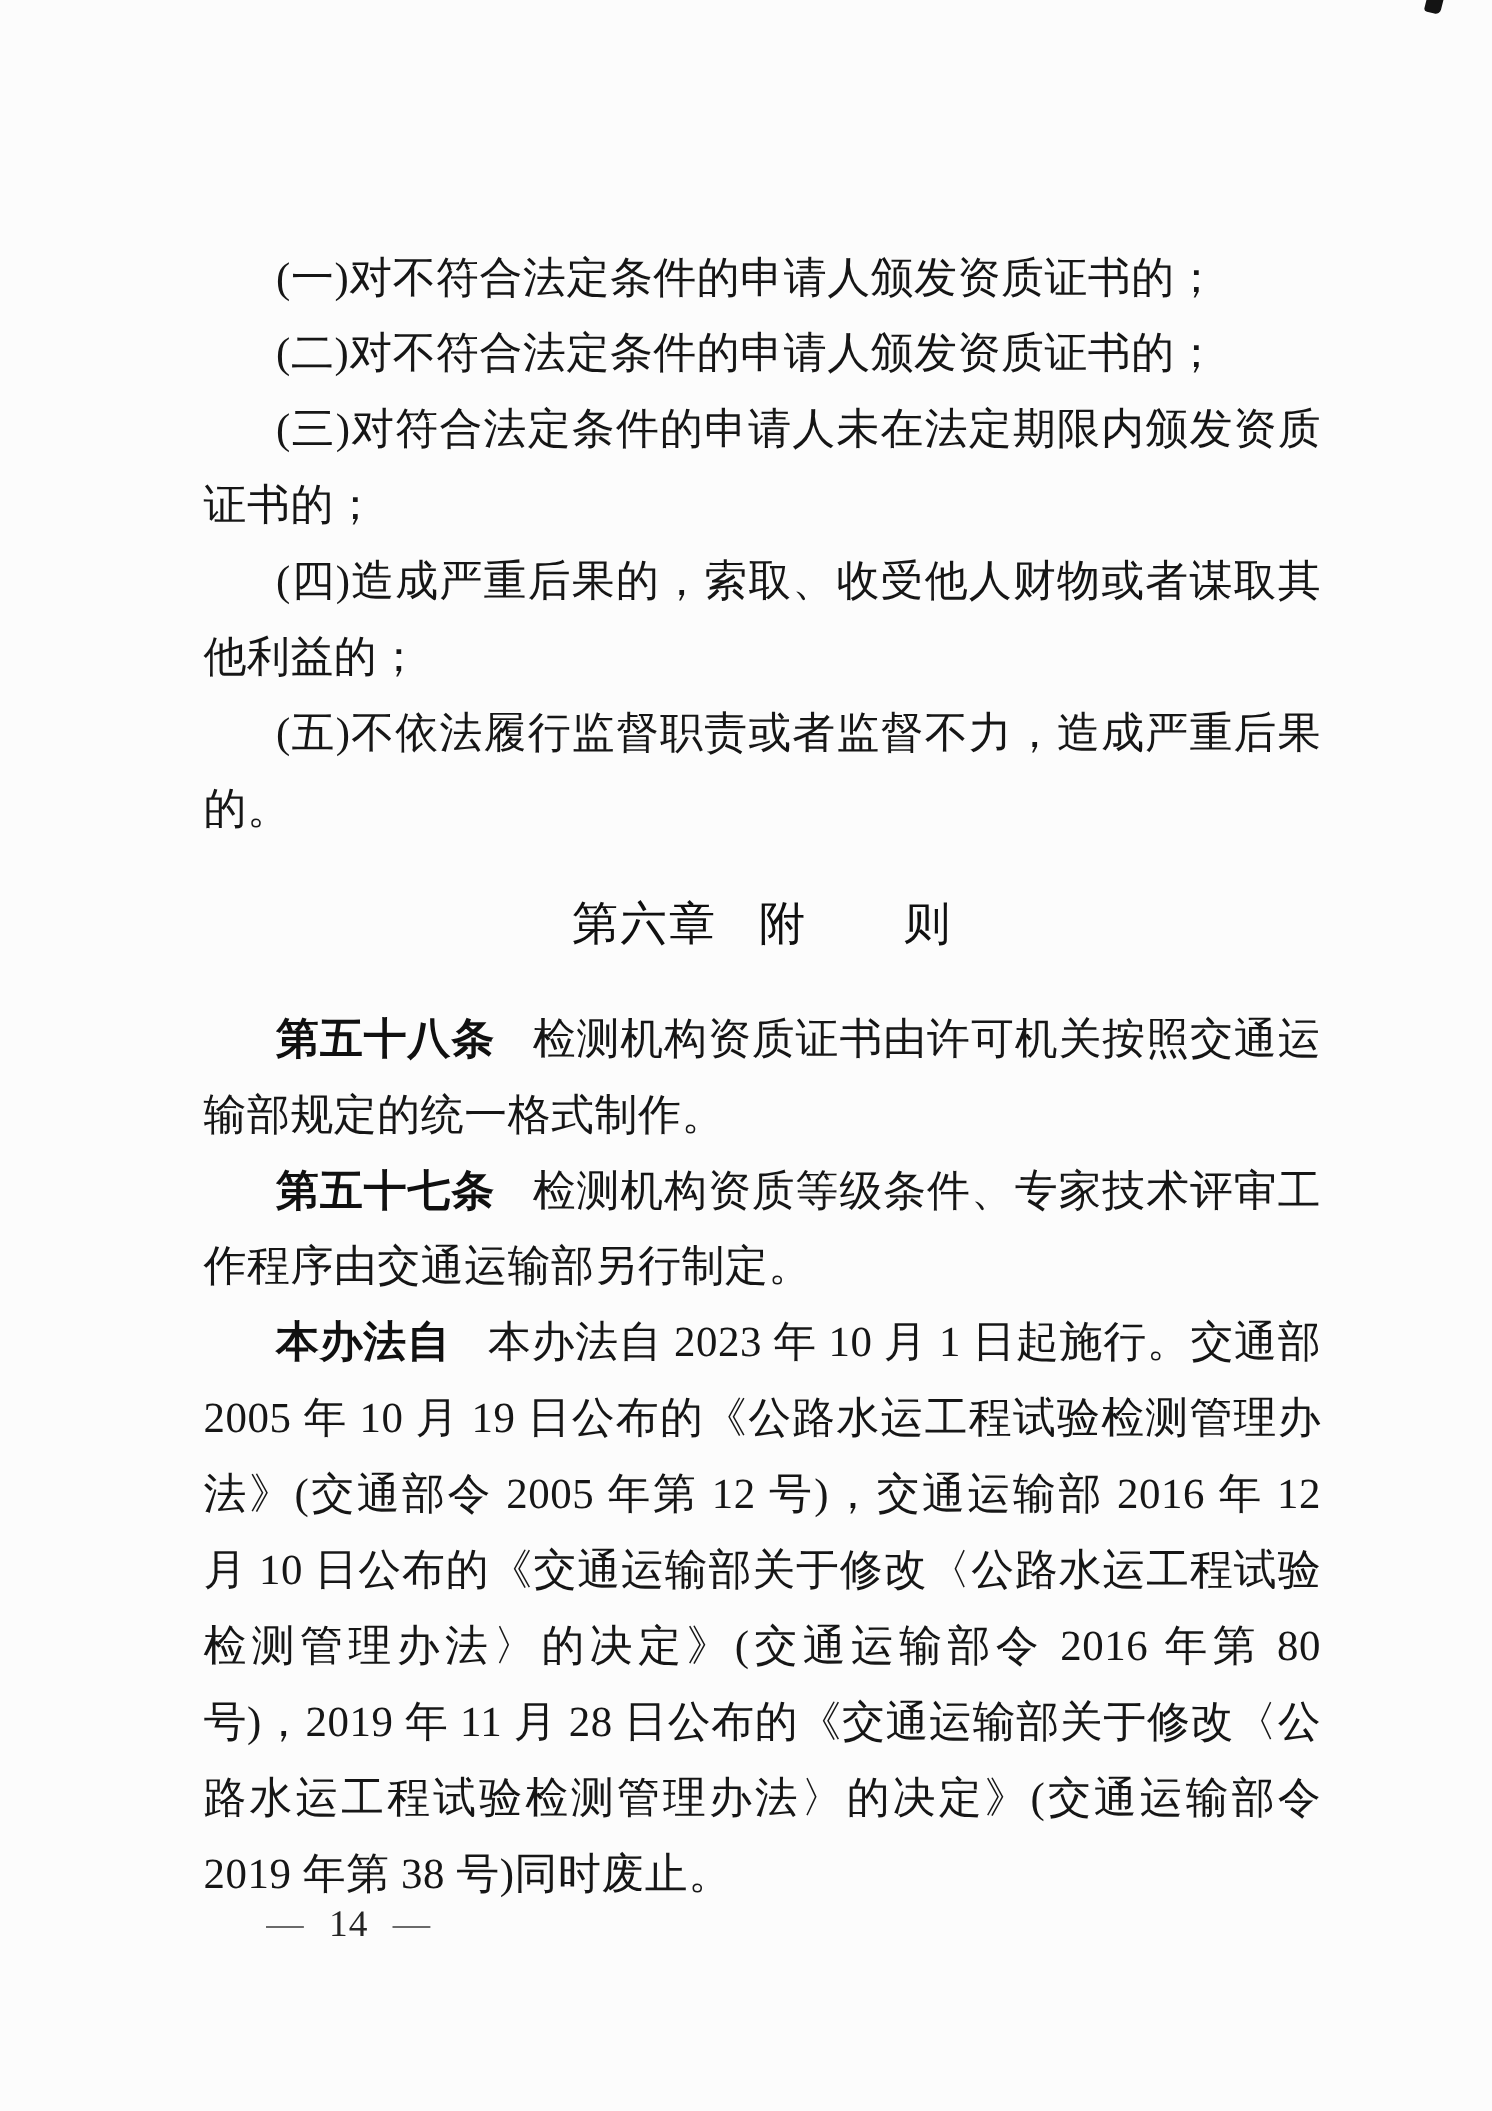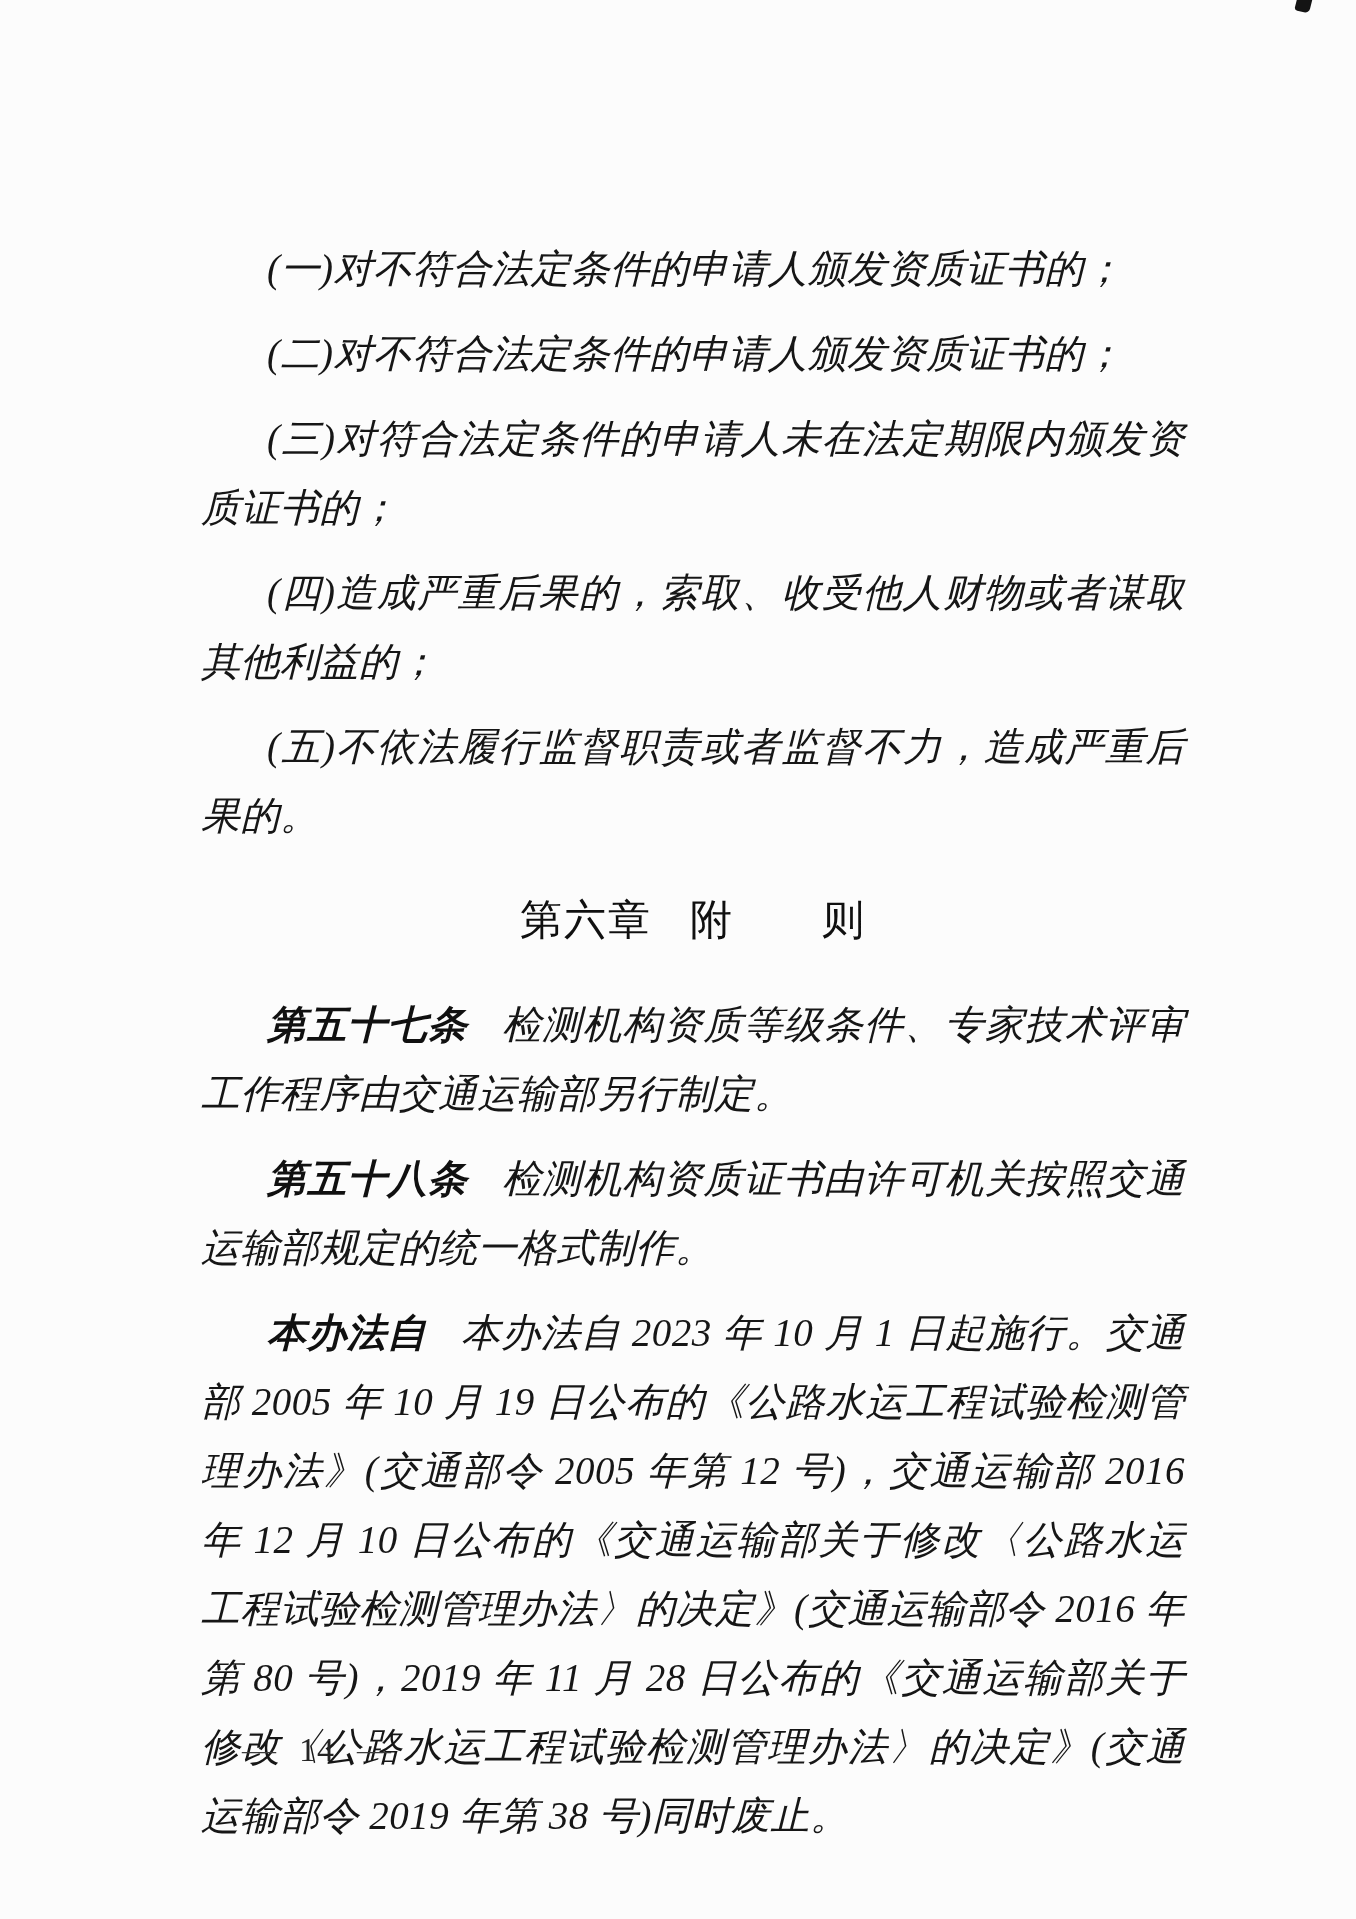--- a/index.html
+++ b/index.html
@@ -20,23 +20,22 @@
     position: absolute;
     left: 185px;
     top: 218px;
     width: 1016px;
     font-size: 39px;
     line-height: 69px;
     text-align: justify;
     letter-spacing: 0.5px;
   }
   p.item, p.article {
-    margin: 16px;
+    margin: 0;
     text-indent: 66px;
-    font-style: italic;
   }
   h2.chapter {
     margin: 35px 0 36px 0;
     text-align: center;
     text-indent: 0;
     font-family: "Liberation Sans", "DejaVu Sans", sans-serif;
     font-weight: normal;
     font-size: 42px;
     line-height: 69px;
     letter-spacing: 2px;
@@ -86,25 +85,25 @@
     <p class="item">(二)对不符合法定条件的申请人颁发资质证书的；</p>
     <p class="item">(三)对符合法定条件的申请人未在法定期限内颁发资质证书的；</p>
     <p class="item">(四)造成严重后果的，索取、收受他人财物或者谋取其他利益的；</p>
     <p class="item">(五)不依法履行监督职责或者监督不力，造成严重后果的。</p>
 
     <h2 class="chapter">
       <span>第六章</span><span class="gap"></span><span>附　　则</span>
     </h2>
 
     <p class="article">
-      <span class="lead">第五十七条</span><span>检测机构资质等级条件、专家技术评审工作程序由交通运输部另行制定。</span>
+      <span class="lead">第五十八条</span><span>检测机构资质证书由许可机关按照交通运输部规定的统一格式制作。</span>
     </p>
 
     <p class="article">
-      <span class="lead">第五十八条</span><span>检测机构资质证书由许可机关按照交通运输部规定的统一格式制作。</span>
+      <span class="lead">第五十七条</span><span>检测机构资质等级条件、专家技术评审工作程序由交通运输部另行制定。</span>
     </p>
 
     <p class="article">
       <span class="lead">本办法自</span><span>本办法自 2023 年 10 月 1 日起施行。交通部 2005 年 10 月 19 日公布的《公路水运工程试验检测管理办法》(交通部令 2005 年第 12 号)，交通运输部 2016 年 12 月 10 日公布的《交通运输部关于修改〈公路水运工程试验检测管理办法〉的决定》(交通运输部令 2016 年第 80 号)，2019 年 11 月 28 日公布的《交通运输部关于修改〈公路水运工程试验检测管理办法〉的决定》(交通运输部令 2019 年第 38 号)同时废止。</span>
     </p>
 
   </div>
 
   <div class="footer">
     <span class="dash">—</span>

